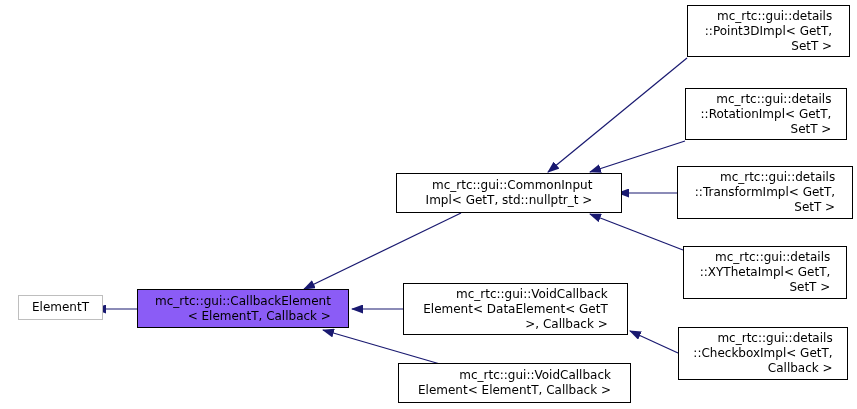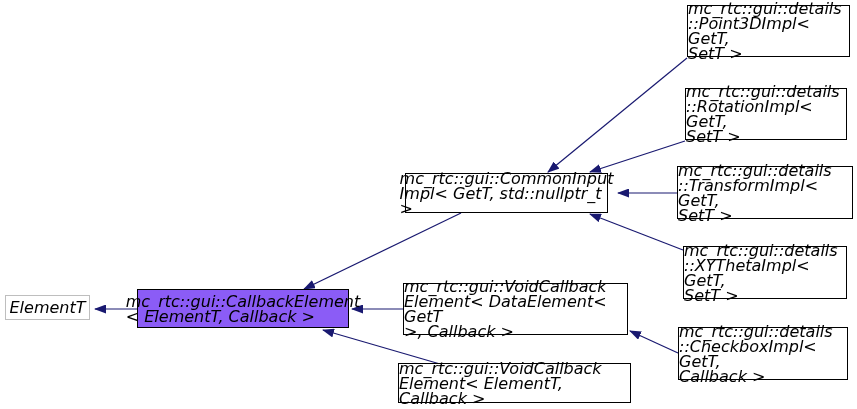--- a/index.html
+++ b/index.html
@@ -21,29 +21,28 @@
     top: 0;
     width: 857px;
     height: 409px;
   }
   .node {
     position: absolute;
     box-sizing: border-box;
     background: #ffffff;
     border: 1px solid #000000;
     color: #000000;
-    font-size: 16px;
+    font-size: 12px;
     line-height: 15px;
     display: flex;
     align-items: center;
     justify-content: center;
-    text-align: left;
+    text-align: right;
     white-space: pre-line;
     cursor: pointer;
-    font-style: italic;
   }
   .node.selected {
     background: #8b5cf6;
     cursor: default;
   }
   .node.external {
     border-color: #bebebe;
     cursor: default;
   }
 </style>
@@ -62,26 +61,26 @@
     <line x1="461" y1="213" x2="304" y2="289" stroke="#191970" stroke-width="1.2" marker-end="url(#arrowhead)"></line>
     <line x1="687" y1="58" x2="548" y2="172" stroke="#191970" stroke-width="1.2" marker-end="url(#arrowhead)"></line>
     <line x1="685" y1="141" x2="590" y2="172" stroke="#191970" stroke-width="1.2" marker-end="url(#arrowhead)"></line>
     <line x1="677" y1="193" x2="618" y2="193" stroke="#191970" stroke-width="1.2" marker-end="url(#arrowhead)"></line>
     <line x1="683" y1="250" x2="590" y2="214" stroke="#191970" stroke-width="1.2" marker-end="url(#arrowhead)"></line>
     <line x1="403" y1="309" x2="352" y2="309" stroke="#191970" stroke-width="1.2" marker-end="url(#arrowhead)"></line>
     <line x1="440" y1="364" x2="323" y2="330" stroke="#191970" stroke-width="1.2" marker-end="url(#arrowhead)"></line>
     <line x1="678" y1="353" x2="630" y2="331" stroke="#191970" stroke-width="1.2" marker-end="url(#arrowhead)"></line>
   </svg>
 
-  <div class="node external" style="left:5px; top:295px; width:85px; height:25px;">ElementT</div>
+  <div class="node external" style="left:18px; top:295px; width:85px; height:25px;">ElementT</div>
 
   <div class="node selected" style="left:137px; top:289px; width:212px; height:39px;">mc_rtc::gui::CallbackElement
 &lt; ElementT, Callback &gt;</div>
 
-  <div class="node" style="left:405px; top:173px; width:203px; height:40px;">mc_rtc::gui::CommonInput
+  <div class="node" style="left:396px; top:173px; width:226px; height:40px;">mc_rtc::gui::CommonInput
 Impl&lt; GetT, std::nullptr_t &gt;</div>
 
   <div class="node" style="left:403px; top:283px; width:225px; height:52px;">mc_rtc::gui::VoidCallback
 Element&lt; DataElement&lt; GetT
 &gt;, Callback &gt;</div>
 
   <div class="node" style="left:398px; top:363px; width:233px; height:40px;">mc_rtc::gui::VoidCallback
 Element&lt; ElementT, Callback &gt;</div>
 
   <div class="node" style="left:687px; top:5px; width:163px; height:52px;">mc_rtc::gui::details

